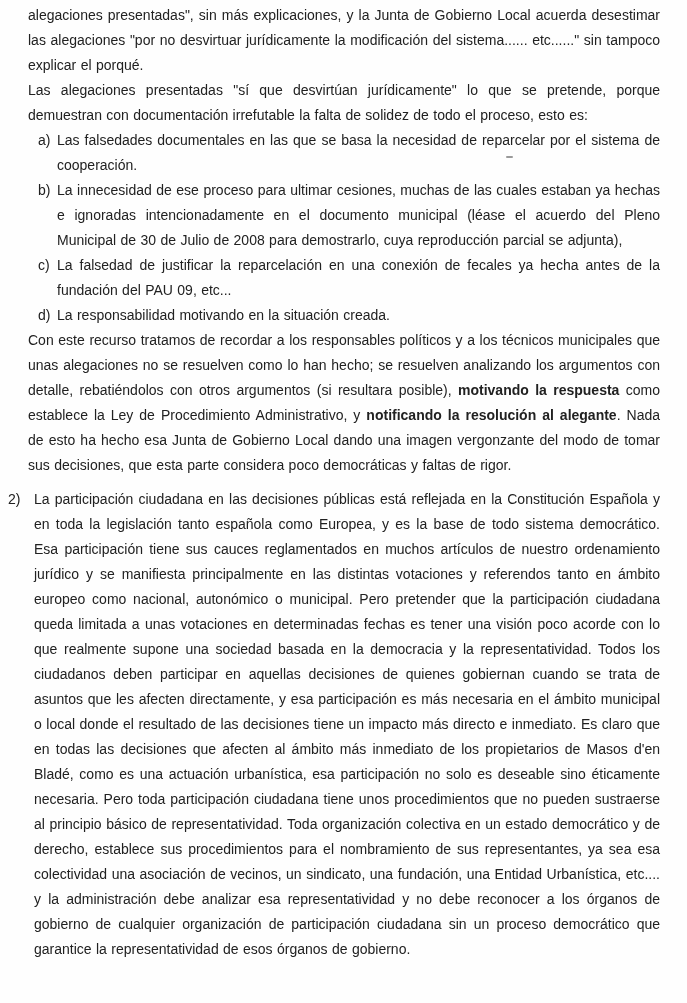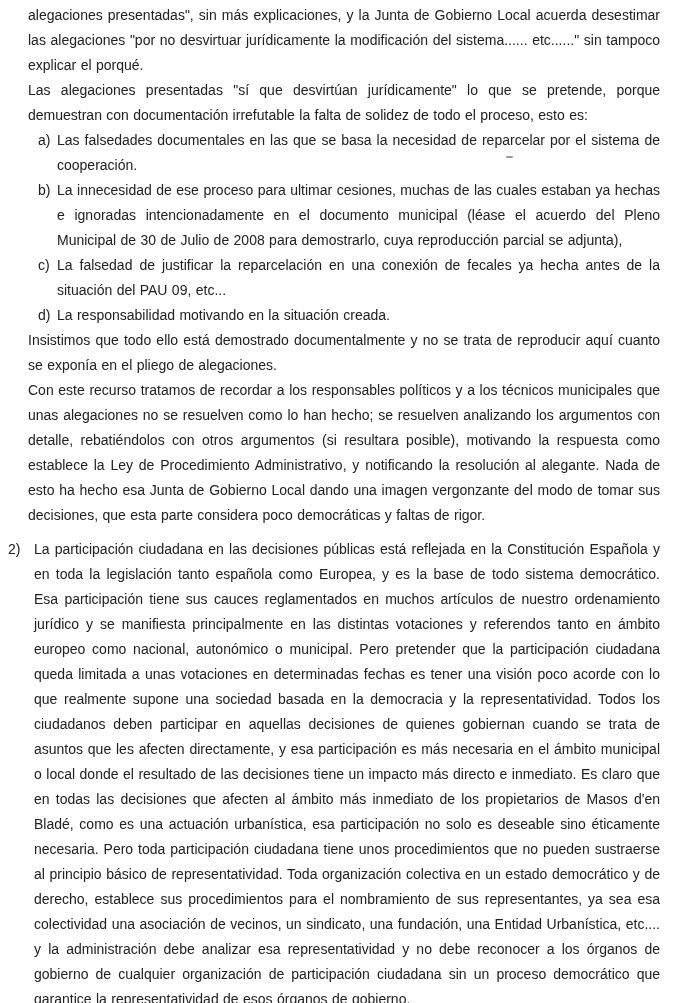--- a/index.html
+++ b/index.html
@@ -44,21 +44,21 @@
     margin-top: 9px;
     padding-left: 6px;
     text-align: justify;
   }
   .num-marker {
     position: absolute;
     left: -20px;
     top: 0;
   }
   .bold {
-    font-weight: normal;
+    font-weight: bold;
   }
   .scan-speck {
     position: absolute;
     left: 506px;
     top: 156px;
     width: 7px;
     height: 2px;
     background: #9a9a9a;
     border-radius: 1px;
   }
@@ -79,31 +79,30 @@
       <span>Las falsedades documentales en las que se basa la necesidad de reparcelar por el sistema de cooperación.</span>
     </div>
 
     <div class="list-item">
       <span class="list-marker">b)</span>
       <span>La innecesidad de ese proceso para ultimar cesiones, muchas de las cuales estaban ya hechas e ignoradas intencionadamente en el documento municipal (léase el acuerdo del Pleno Municipal de 30 de Julio de 2008 para demostrarlo, cuya reproducción parcial se adjunta),</span>
     </div>
 
     <div class="list-item">
       <span class="list-marker">c)</span>
-      <span>La falsedad de justificar la reparcelación en una conexión de fecales ya hecha antes de la situación del PAU 09, etc...</span>
+      <span>La falsedad de justificar la reparcelación en una conexión de fecales ya hecha antes de la fundación del PAU 09, etc...</span>
     </div>
 
     <div class="list-item">
       <span class="list-marker">d)</span>
       <span>La responsabilidad motivando en la situación creada.</span>
     </div>
 
   </div>
 
-  <p class="para">Insistimos que todo ello está demostrado documentalmente y no se trata de reproducir aquí cuanto se exponía en el pliego de alegaciones.</p>
 
   <p class="para">
     <span>Con este recurso tratamos de recordar a los responsables políticos y a los técnicos municipales que unas alegaciones no se resuelven como lo han hecho; se resuelven analizando los argumentos con detalle, rebatiéndolos con otros argumentos (si resultara posible), </span><span class="bold">motivando la respuesta</span><span> como establece la Ley de Procedimiento Administrativo, y </span><span class="bold">notificando la resolución al alegante</span><span>. Nada de esto ha hecho esa Junta de Gobierno Local dando una imagen vergonzante del modo de tomar sus decisiones, que esta parte considera poco democráticas y faltas de rigor.</span>
   </p>
 
   <div class="numbered-item">
     <span class="num-marker">2)</span>
     <span>La participación ciudadana en las decisiones públicas está reflejada en la Constitución Española y en toda la legislación tanto española como Europea, y es la base de todo sistema democrático. Esa participación tiene sus cauces reglamentados en muchos artículos de nuestro ordenamiento jurídico y se manifiesta principalmente en las distintas votaciones y referendos tanto en ámbito europeo como nacional, autonómico o municipal. Pero pretender que la participación ciudadana queda limitada a unas votaciones en determinadas fechas es tener una visión poco acorde con lo que realmente supone una sociedad basada en la democracia y la representatividad. Todos los ciudadanos deben participar en aquellas decisiones de quienes gobiernan cuando se trata de asuntos que les afecten directamente, y esa participación es más necesaria en el ámbito municipal o local donde el resultado de las decisiones tiene un impacto más directo e inmediato. Es claro que en todas las decisiones que afecten al ámbito más inmediato de los propietarios de Masos d'en Bladé, como es una actuación urbanística, esa participación no solo es deseable sino éticamente necesaria. Pero toda participación ciudadana tiene unos procedimientos que no pueden sustraerse al principio básico de representatividad. Toda organización colectiva en un estado democrático y de derecho, establece sus procedimientos para el nombramiento de sus representantes, ya sea esa colectividad una asociación de vecinos, un sindicato, una fundación, una Entidad Urbanística, etc.... y la administración debe analizar esa representatividad y no debe reconocer a los órganos de gobierno de cualquier organización de participación ciudadana sin un proceso democrático que garantice la representatividad de esos órganos de gobierno.</span>
   </div>
 

